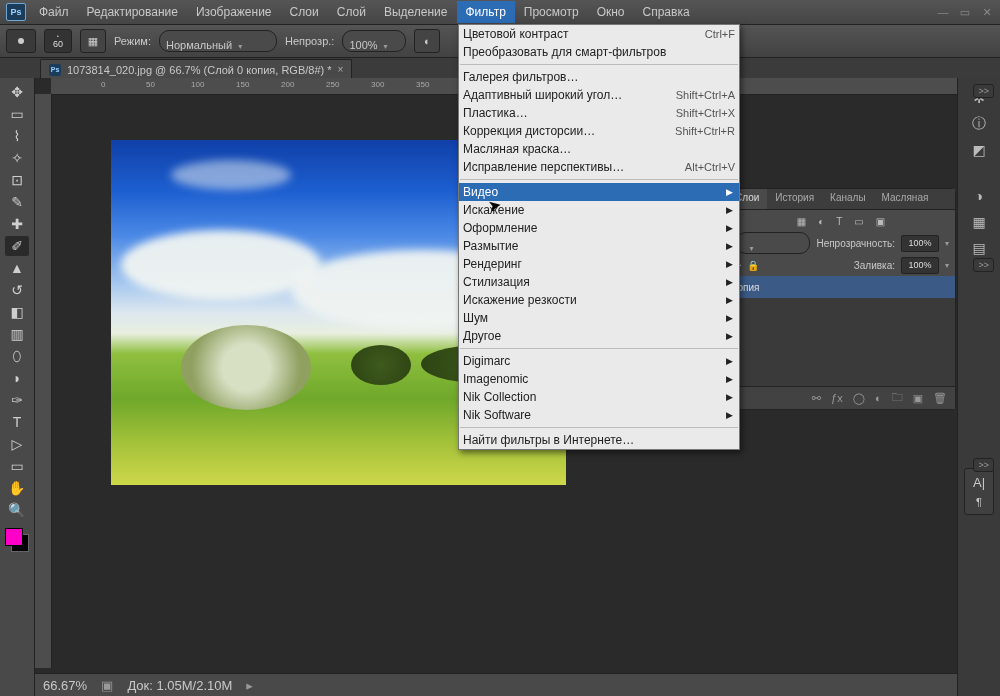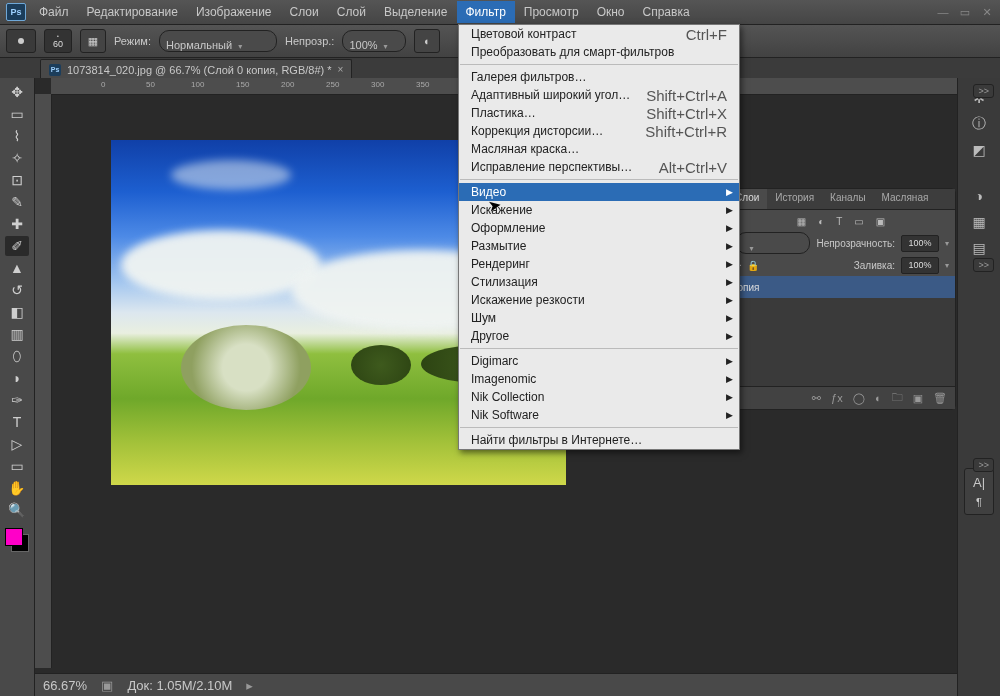--- a/index.html
+++ b/index.html
@@ -49,23 +49,23 @@
   .panel-tabs{display:flex;height:20px;background:#3d3d3d;border-bottom:1px solid #222;font-size:10px}
   .ptab{padding:3px 8px;color:#aaa}
   .ptab.act{background:#4a4a4a;color:#dcdcdc}
   .panel-bar{display:flex;align-items:center;height:22px;padding:0 6px;gap:6px;font-size:10px;justify-content:flex-end}
   .mini-input{width:36px;height:15px;background:#333;border:1px solid #222;color:#ddd;text-align:center;font-size:9px;display:flex;align-items:center;justify-content:center;border-radius:2px}
   .layer-row{height:22px;display:flex;align-items:center;padding:0 6px;background:#3b5a86;font-size:10px;color:#dcdcdc}
   .layer-list{height:110px;background:#3a3a3a}
   .panel-footer{height:22px;background:#424242;border-top:1px solid #222;display:flex;align-items:center;justify-content:flex-end;gap:10px;padding:0 8px;color:#999;font-size:11px}
   
   .filter-menu{position:absolute;left:458px;top:24px;width:280px;background:#eaeaea;color:#222;border:1px solid #777;box-shadow:2px 3px 6px rgba(0,0,0,.5);font-size:12px;z-index:50}
-  .fm-row{display:flex;align-items:center;height:18px;padding:0 12px;position:relative}
+  .fm-row{display:flex;align-items:center;height:18px;padding:0 4px;position:relative}
   .fm-row.hl{background:#2b6cb5;color:#fff}
-  .fm-row .sc{margin-left:auto;color:#555;font-size:15px}
+  .fm-row .sc{margin-left:auto;color:#555;font-size:11px}
   .fm-row .ar{position:absolute;right:6px;font-size:9px}
   .fm-sep{height:1px;background:#bbb;margin:3px 1px}
   .cursor{position:absolute;left:488px;top:196px;z-index:60;font-size:16px;color:#000;transform:rotate(-10deg)}
   .collapse-badge{position:absolute;background:#3a3a3a;border:1px solid #222;border-radius:3px;color:#999;font-size:9px;padding:1px 4px}
   .right-icons-col{position:absolute;right:6px;top:468px;width:28px;background:#404040;border:1px solid #222;border-radius:3px;display:flex;flex-direction:column;align-items:center;gap:6px;padding:6px 0}
 </style>
 </head>
 <body>
 
 <div id="app">

